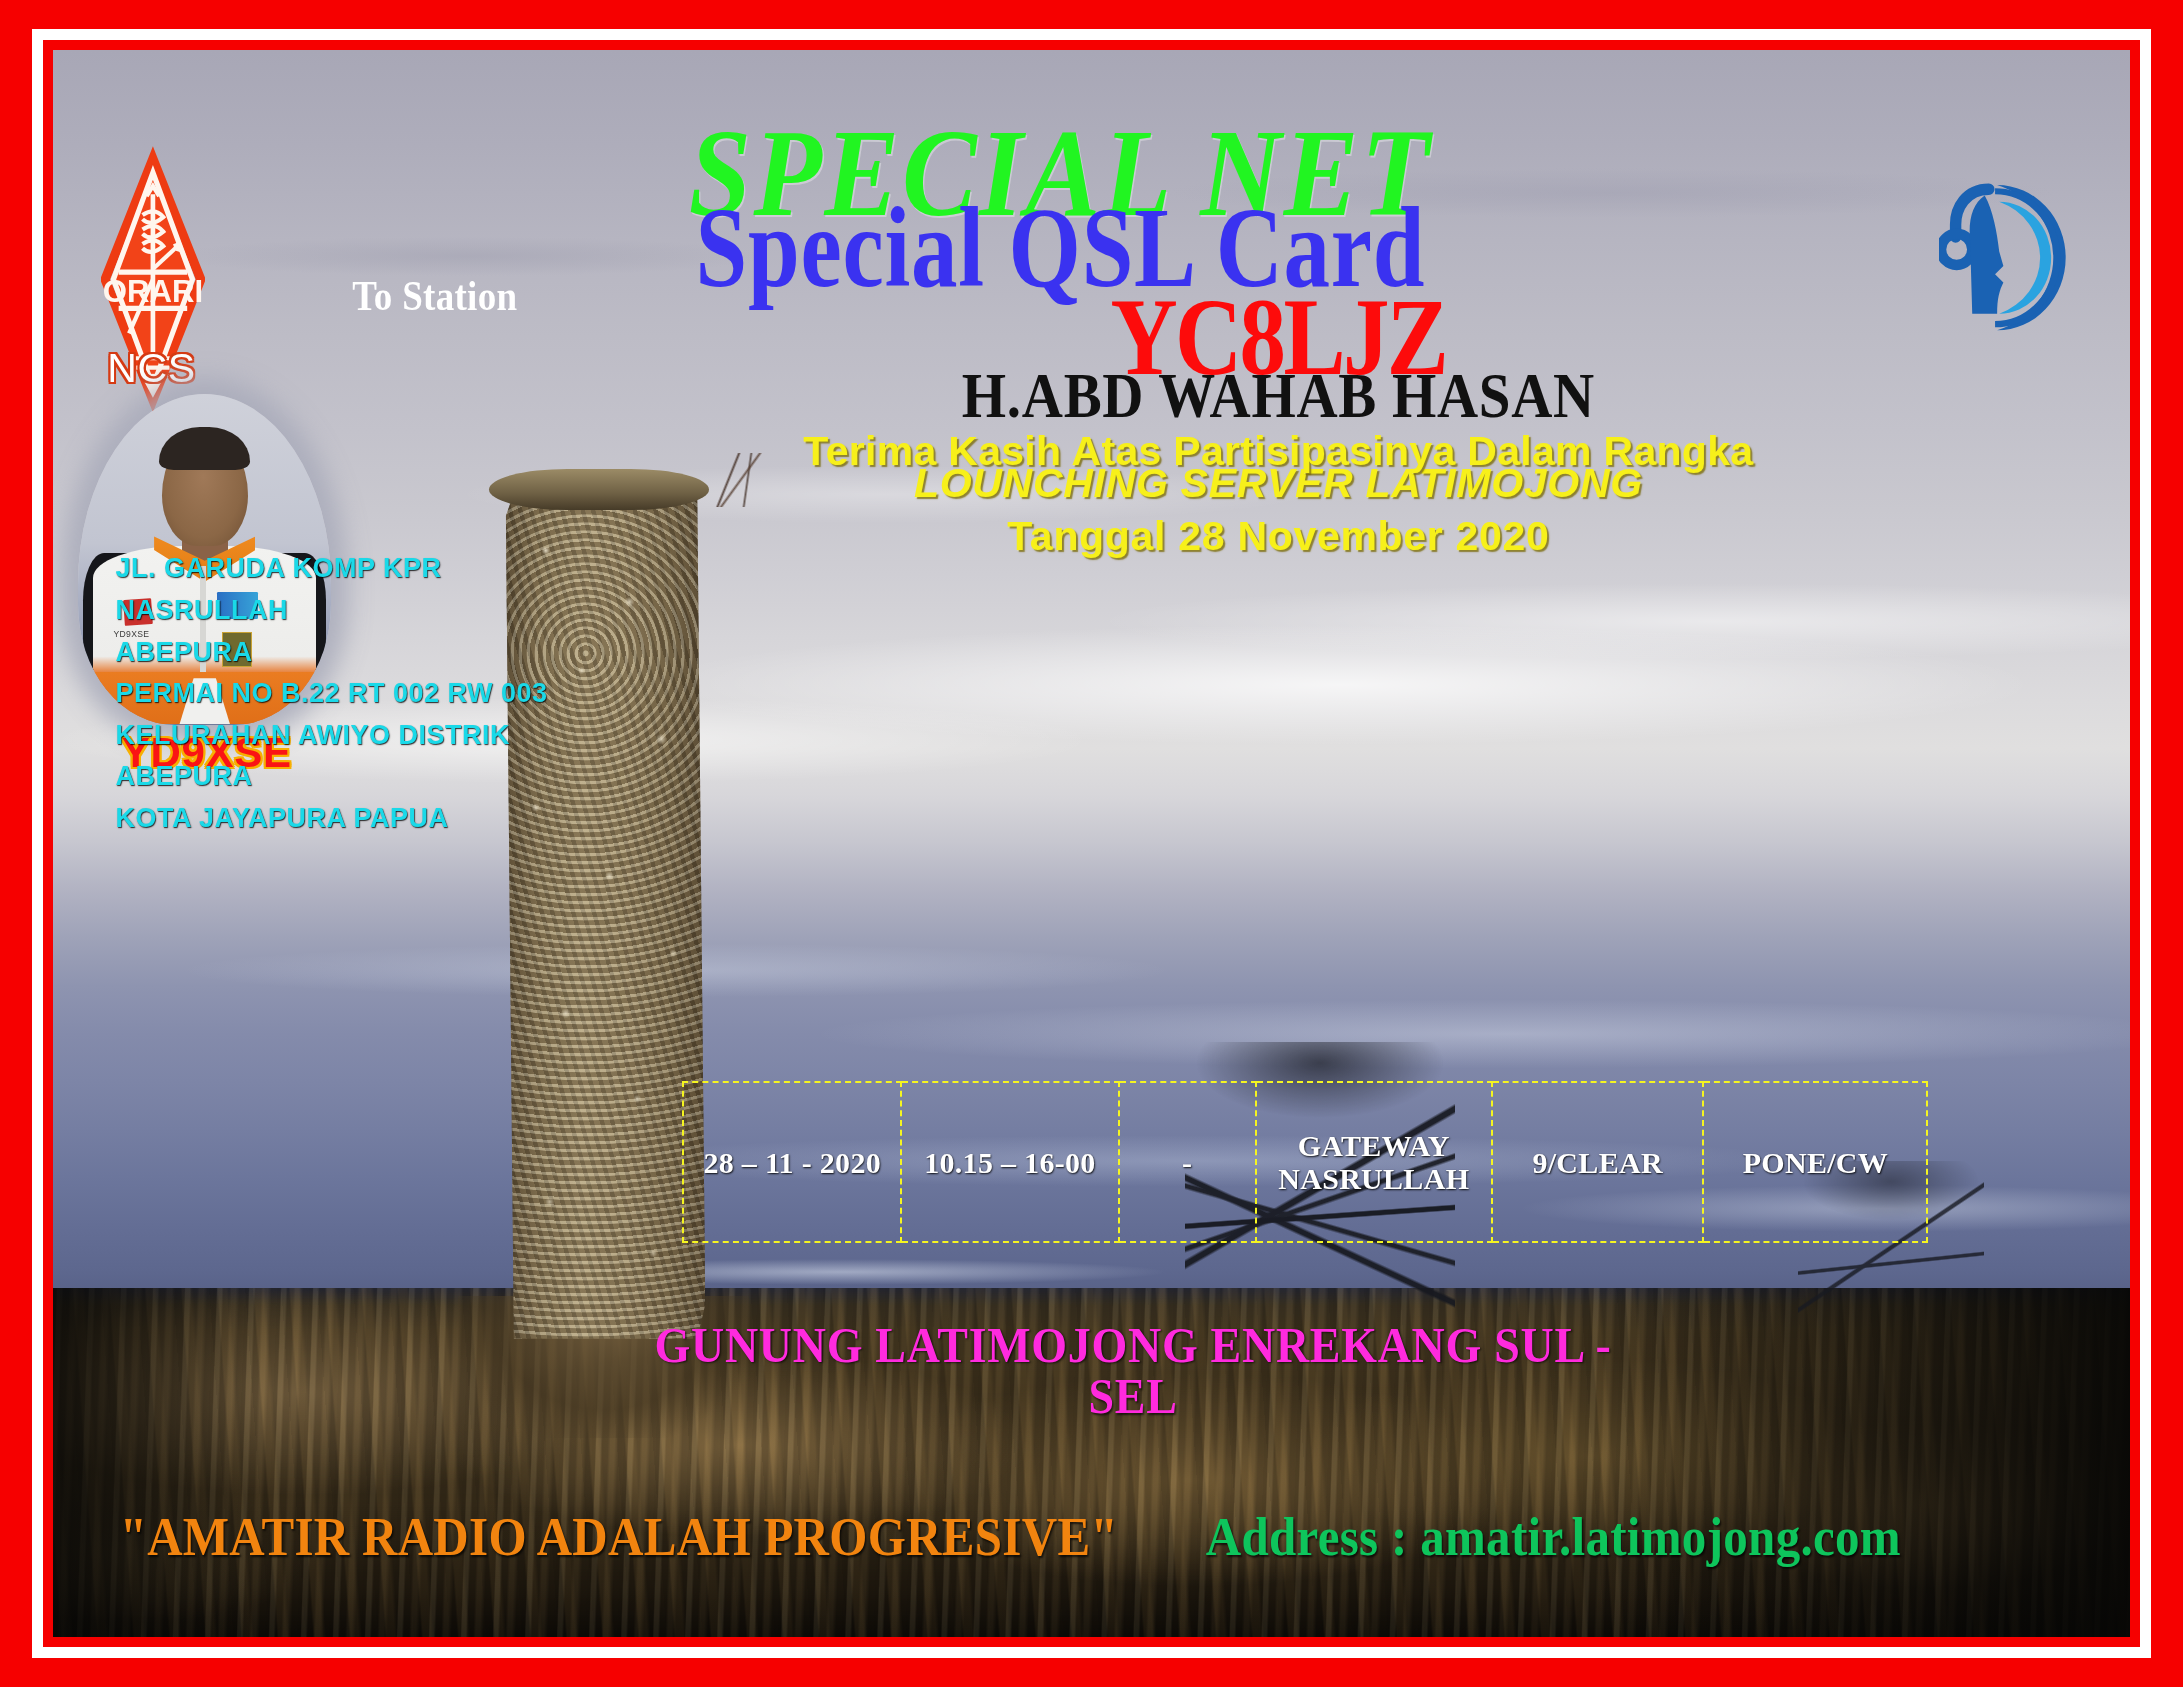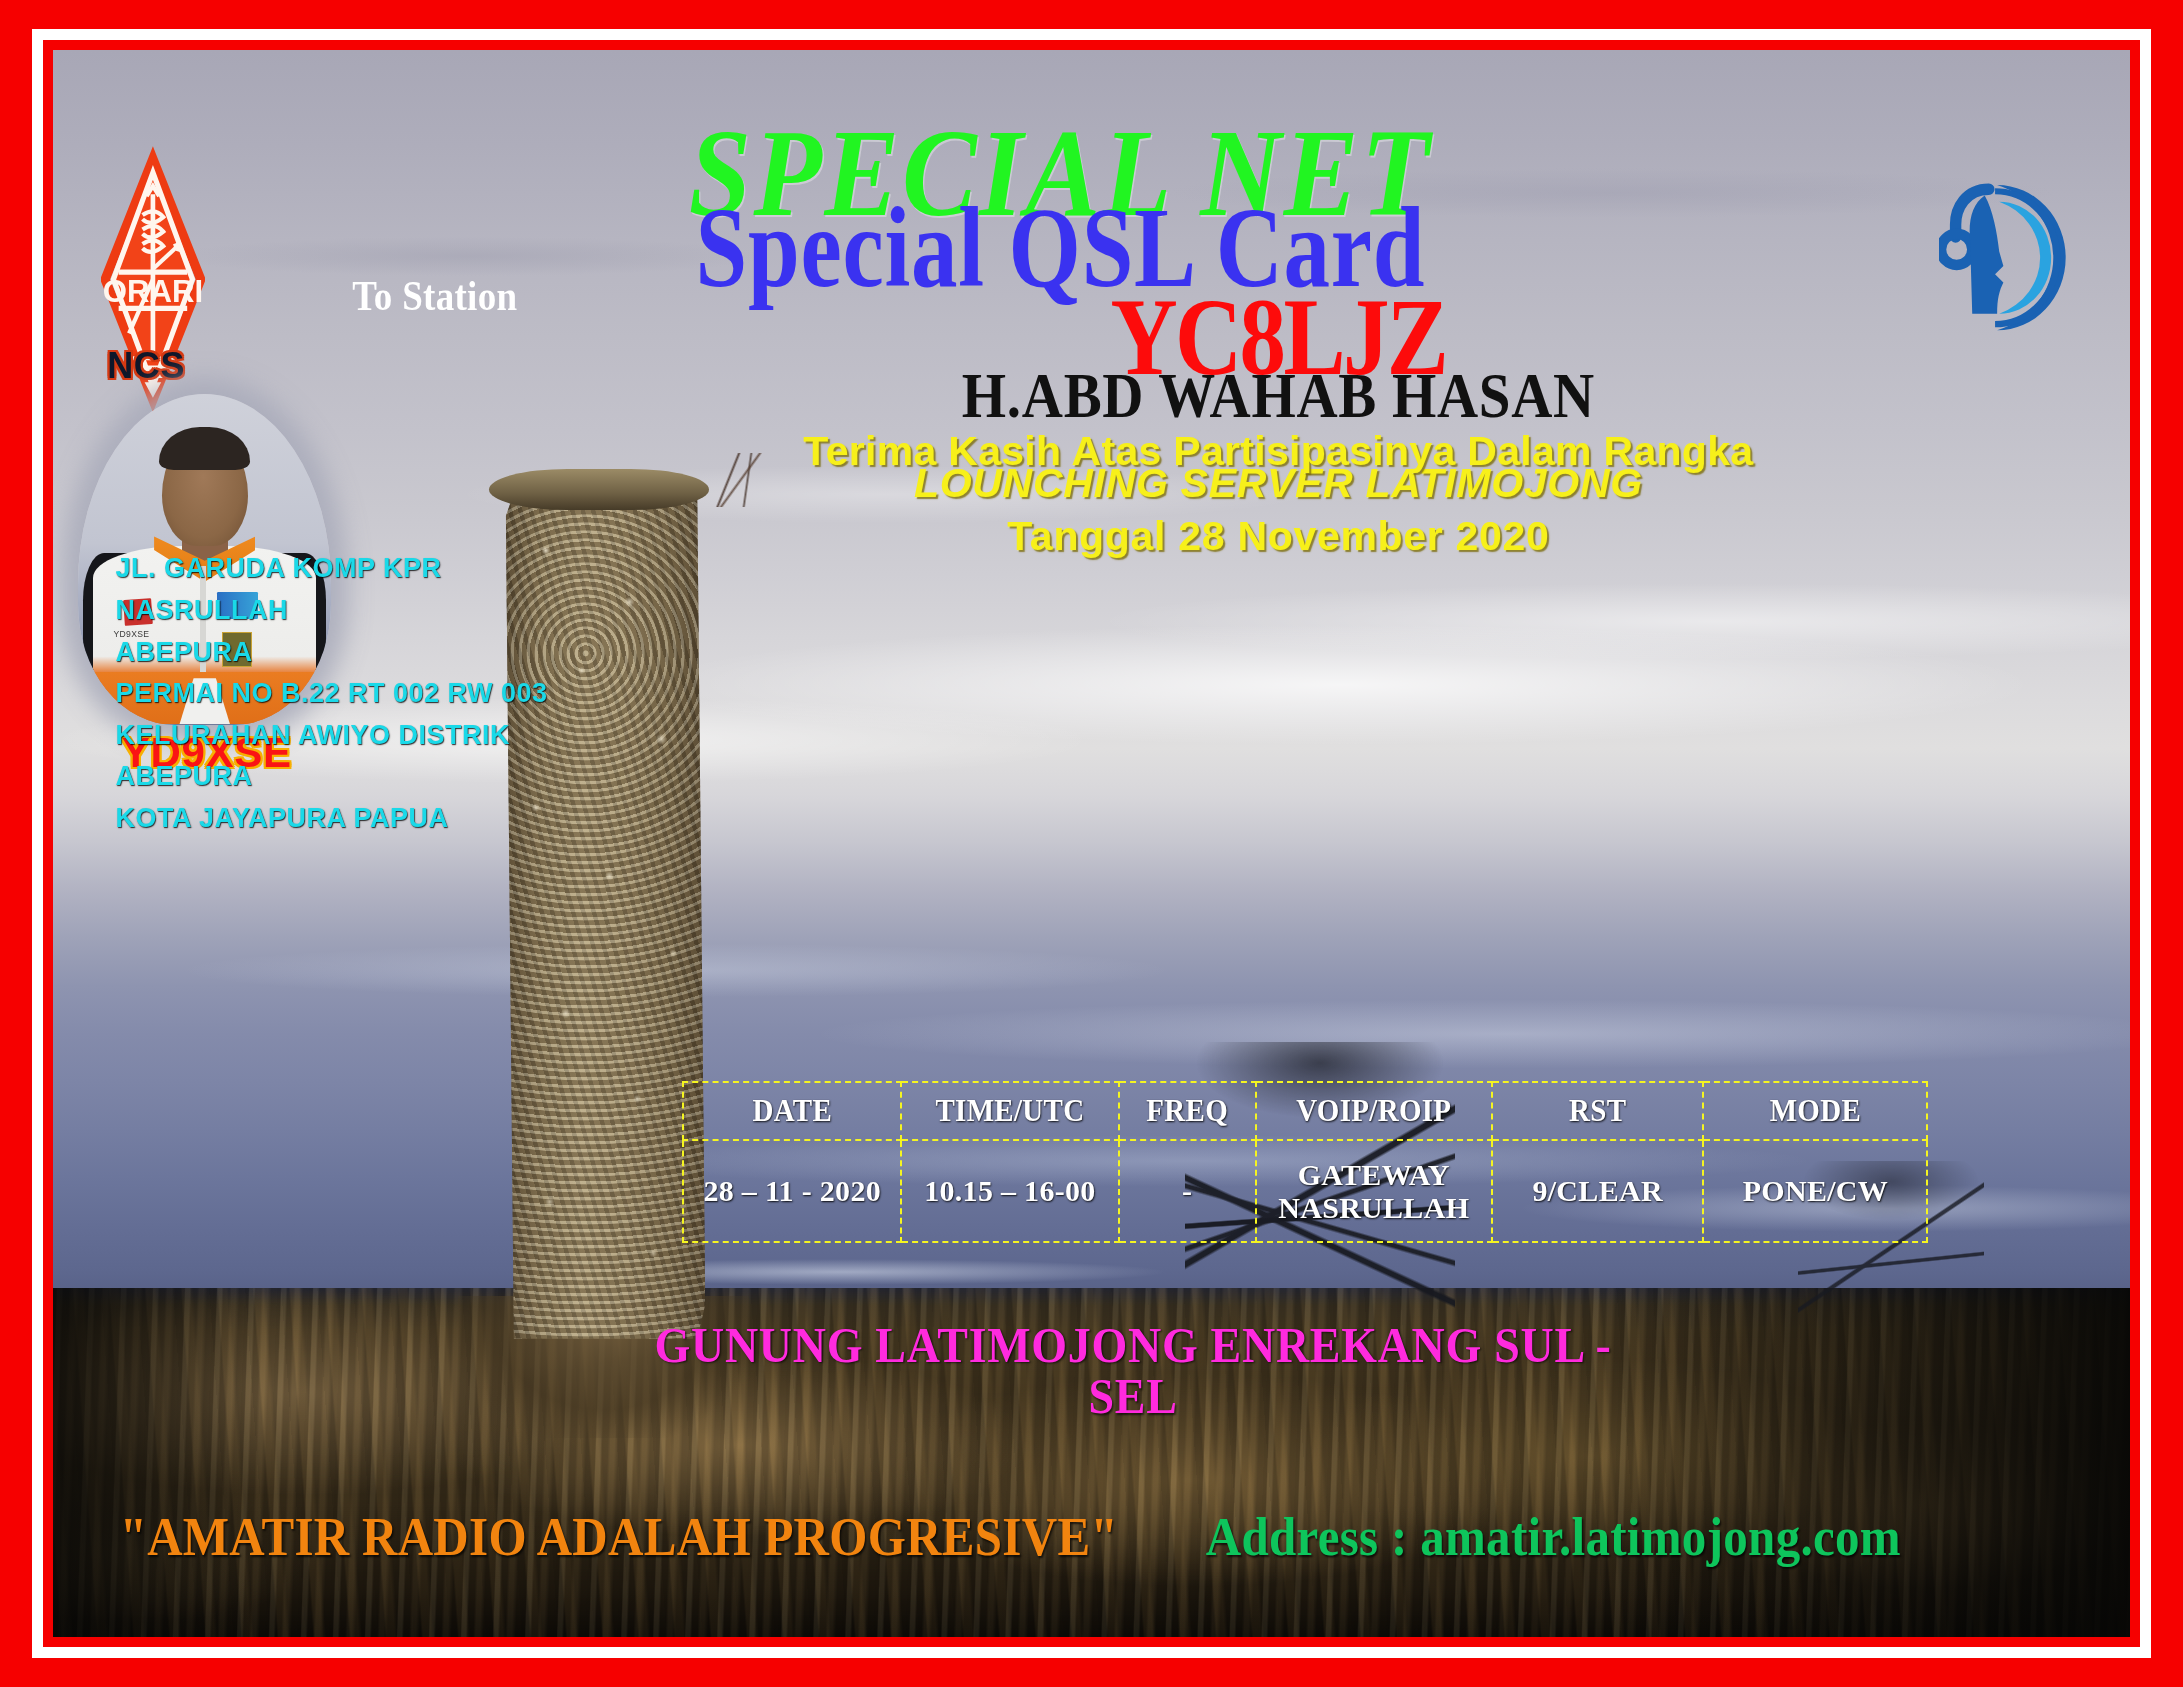--- a/index.html
+++ b/index.html
@@ -142,22 +142,22 @@
         linear-gradient(174deg, rgba(0,0,0,0) 48.6%, #181a21 49.2%, #181a21 50.2%, rgba(0,0,0,0) 50.8%),
         linear-gradient(146deg, rgba(0,0,0,0) 44%, #181a21 44.6%, #181a21 45.5%, rgba(0,0,0,0) 46.1%),
         radial-gradient(ellipse 66% 26% at 50% 10%, rgba(24,26,33,.6) 0%, rgba(0,0,0,0) 72%);}
 
   
   #orari{position:absolute;left:2.3%;top:2.2%;width:5.0%;height:24.5%;}
   #dlogo{position:absolute;right:2.2%;top:3.0%;width:7.0%;height:20%;}
 
   
   #ncs-label{position:absolute;left:2.6%;top:18.6%;
-      font-family:"Liberation Sans",sans-serif;font-weight:bold;font-size:36px;
-      color:#0f172a;letter-spacing:0.7px;
+      font-family:"Liberation Sans",sans-serif;font-weight:normal;font-size:41px;
+      color:#ffffff;letter-spacing:0.7px;
       text-shadow:-2px 0 #d63a13, 2px 0 #d63a13, 0 -2px #d63a13, 0 2px #d63a13,
                   -2px -2px #d63a13, 2px 2px #d63a13, -2px 2px #d63a13, 2px -2px #d63a13;}
   #portrait{position:absolute;left:1.2%;top:21.7%;width:12.2%;height:20.8%;
       border-radius:52% 52% 40% 40%/60% 60% 38% 38%;overflow:hidden;
       box-shadow:0 0 25px 17px rgba(168,170,186,.85);}
   .pf{position:absolute;}
   #pt-bg{inset:0;background:linear-gradient(to bottom,#cfd1da 0%,#c2c5d1 45%,#9fa6bd 70%,#6f7a9a 100%);}
   #pt-body{left:6%;top:46%;width:88%;height:54%;
       background:linear-gradient(to bottom,#f2f2f0 0%,#ededeb 62%,#e6762a 72%,#e8782c 100%);
       border-radius:40% 40% 0 0/18% 18% 0 0;}
@@ -346,28 +346,20 @@
         <table id="logtable">
           <colgroup>
             <col style="width:17.5%">
               <col style="width:17.5%">
               <col style="width:11%">
             <col style="width:19%">
               <col style="width:17%">
               <col style="width:18%">
           </colgroup>
           <tbody>
-              <tr class="hdr">
-            <td>DATE</td>
-            <td>TIME/UTC</td>
-            <td>FREQ</td>
-            <td>VOIP/ROIP</td>
-            <td>RST</td>
-            <td>MODE</td>
-          </tr>
           <tr class="row">
             <td>28 – 11 - 2020</td>
             <td>10.15 – 16-00</td>
             <td>-</td>
             <td>
               <span>GATEWAY</span><br>
               <span>NASRULLAH</span>
             </td>
             <td>9/CLEAR</td>
             <td>PONE/CW</td>

